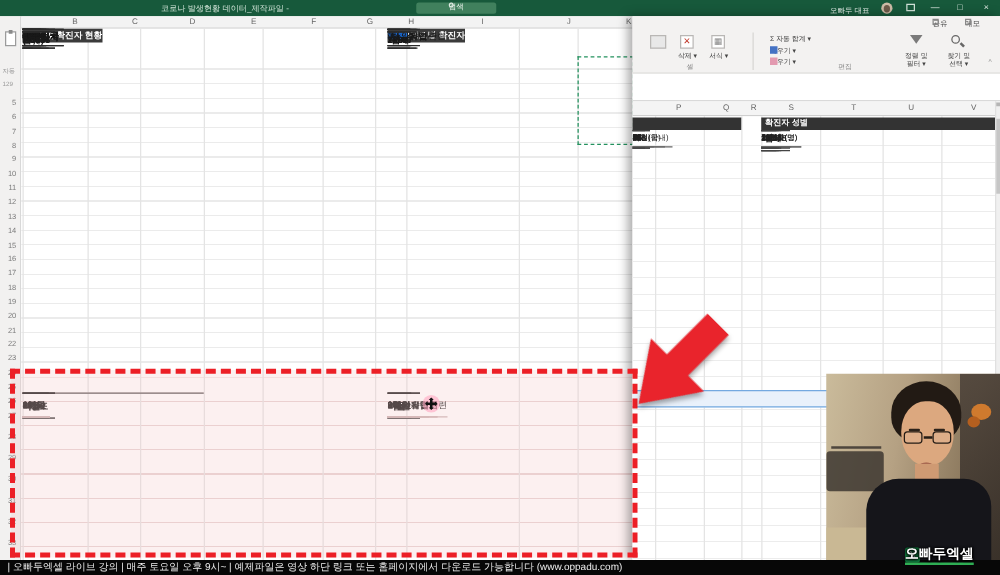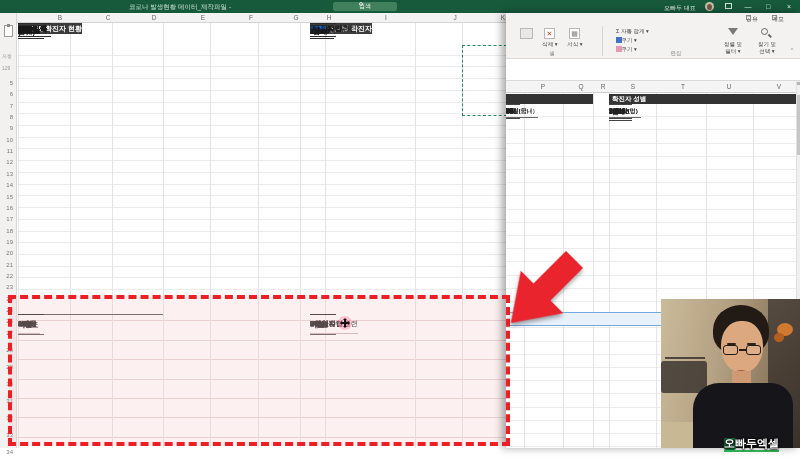--- a/index.html
+++ b/index.html
@@ -569,18 +569,19 @@
     <div class="brow" style="left:66px;top:44px;"></div>
     <div class="brow" style="left:86px;top:44px;"></div>
     <div class="glass" style="left:62px;top:46px;"></div>
     <div class="glass" style="left:85px;top:46px;"></div>
     <div class="bridge"></div>
     <div class="mouth"></div>
     <div class="neck"></div>
     <div class="shirt"></div>
   </div>
 
+  <div id="caption">| 오빠두엑셀 라이브 강의 | 매주 토요일 오후 9시~ | 예제파일은 영상 하단 링크 또는 홈페이지에서 다운로드 가능합니다 (www.oppadu.com)</div>
   <div id="logo">
     <div class="logo-icon">X</div>
     <div class="logo-text">오빠두엑셀</div>
   </div>
 
 </div>
 
 </body></html>

